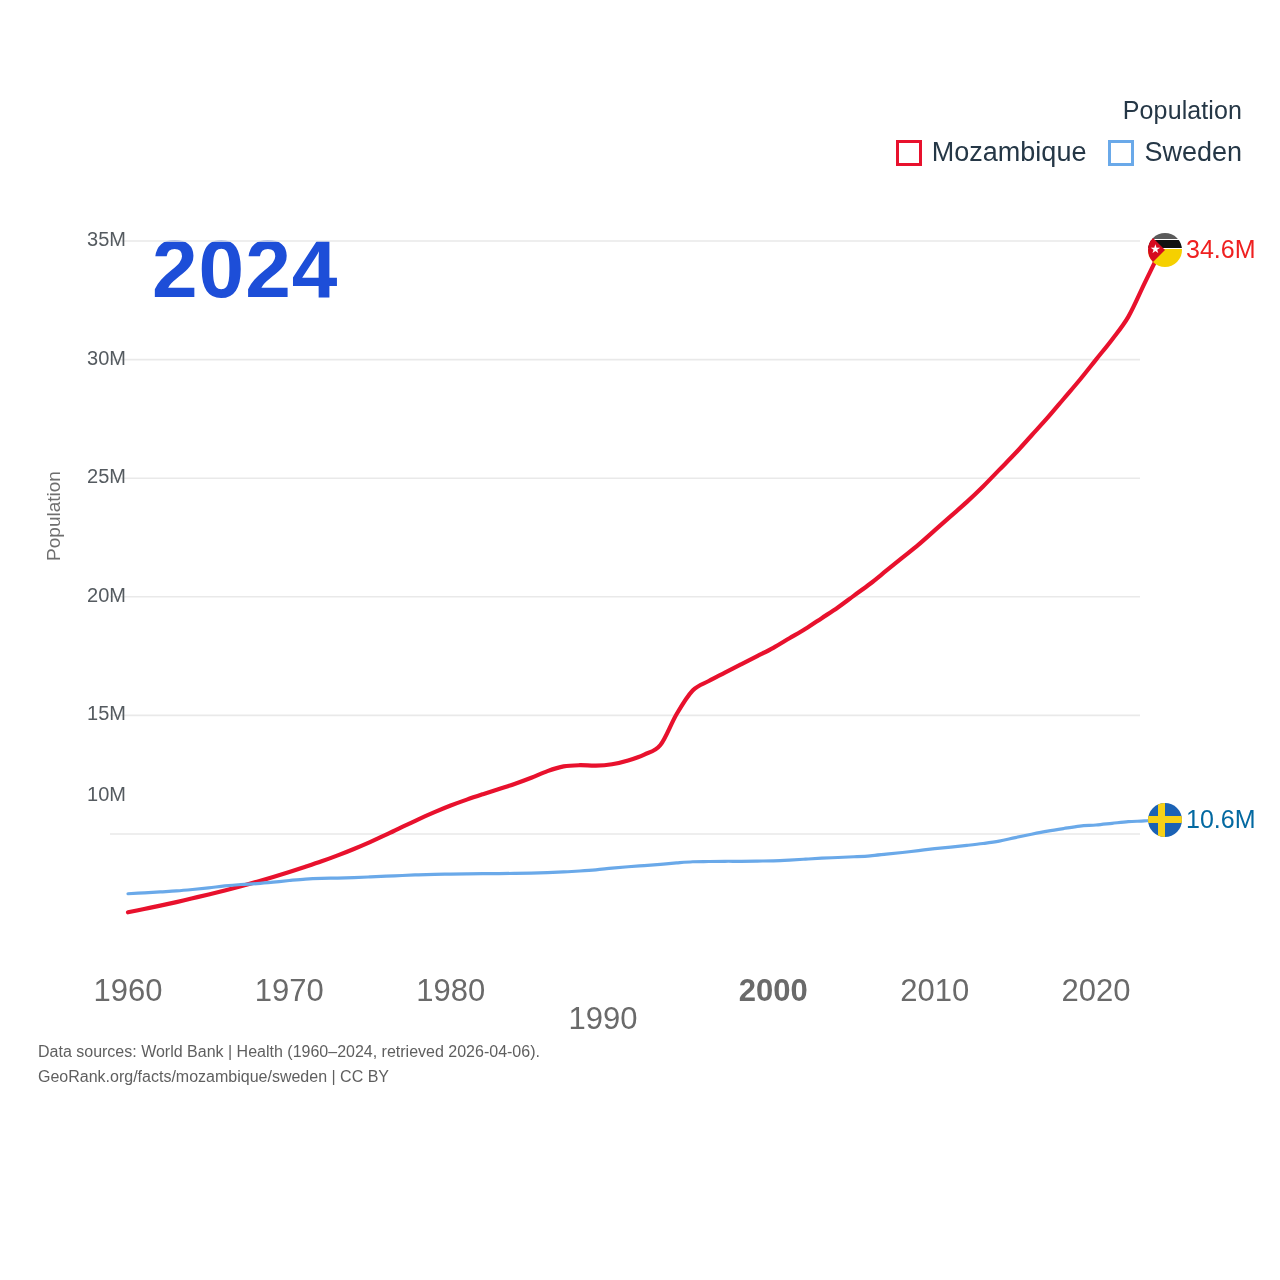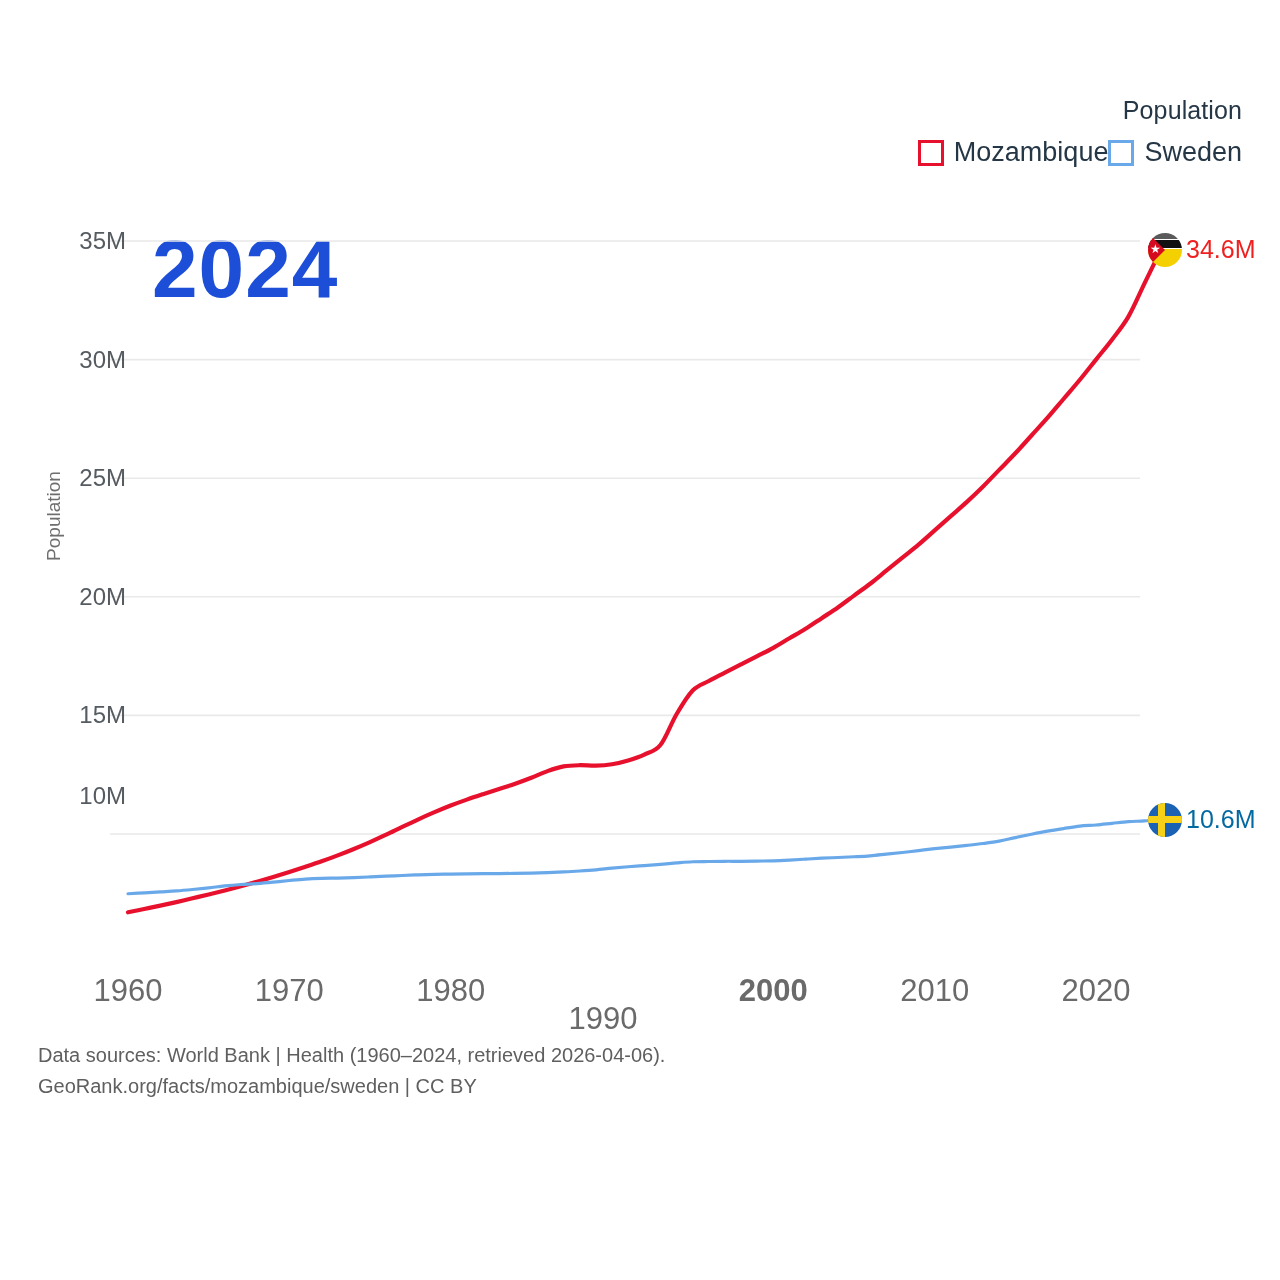--- a/index.html
+++ b/index.html
@@ -25,20 +25,21 @@
     color:#253746;
     line-height:1;
     margin-bottom:16px;
     letter-spacing:.1px;
   }
   .legend-items{
     display:flex;
     flex-direction:row;
     align-items:center;
     justify-content:flex-end;
+    gap:22px;
   }
   .legend-item{
     display:flex;
     align-items:center;
     gap:10px;
   }
   .legend-swatch{
     width:26px;height:26px;
     border:3px solid #e8112d;
     background:#ffffff;
@@ -79,21 +80,21 @@
     color:#6e6e6e;
     white-space:nowrap;
   }
 
   
   .ytick{
     position:absolute;
     right:0;
     width:90px;
     text-align:right;
-    font-size:24px;
+    font-size:20px;
     color:#555b60;
     line-height:1;
   }
   .ytick-wrap{position:absolute;left:0;top:0;width:126px;height:1280px;}
 
   .xtick{
     position:absolute;
     top:975px;
     width:120px;
     margin-left:-60px;
@@ -118,21 +119,21 @@
     width:34px;height:34px;
     border-radius:50%;
     overflow:hidden;
   }
 
   
   .footer{
     position:absolute;
     left:38px;
     top:1040px;
-    font-size:20px;
+    font-size:16px;
     color:#5f5f5f;
     line-height:1.55;
   }
   .footer div{white-space:nowrap;}
 </style>
 </head>
 <body>
 
 <div id="chart-root">
 

